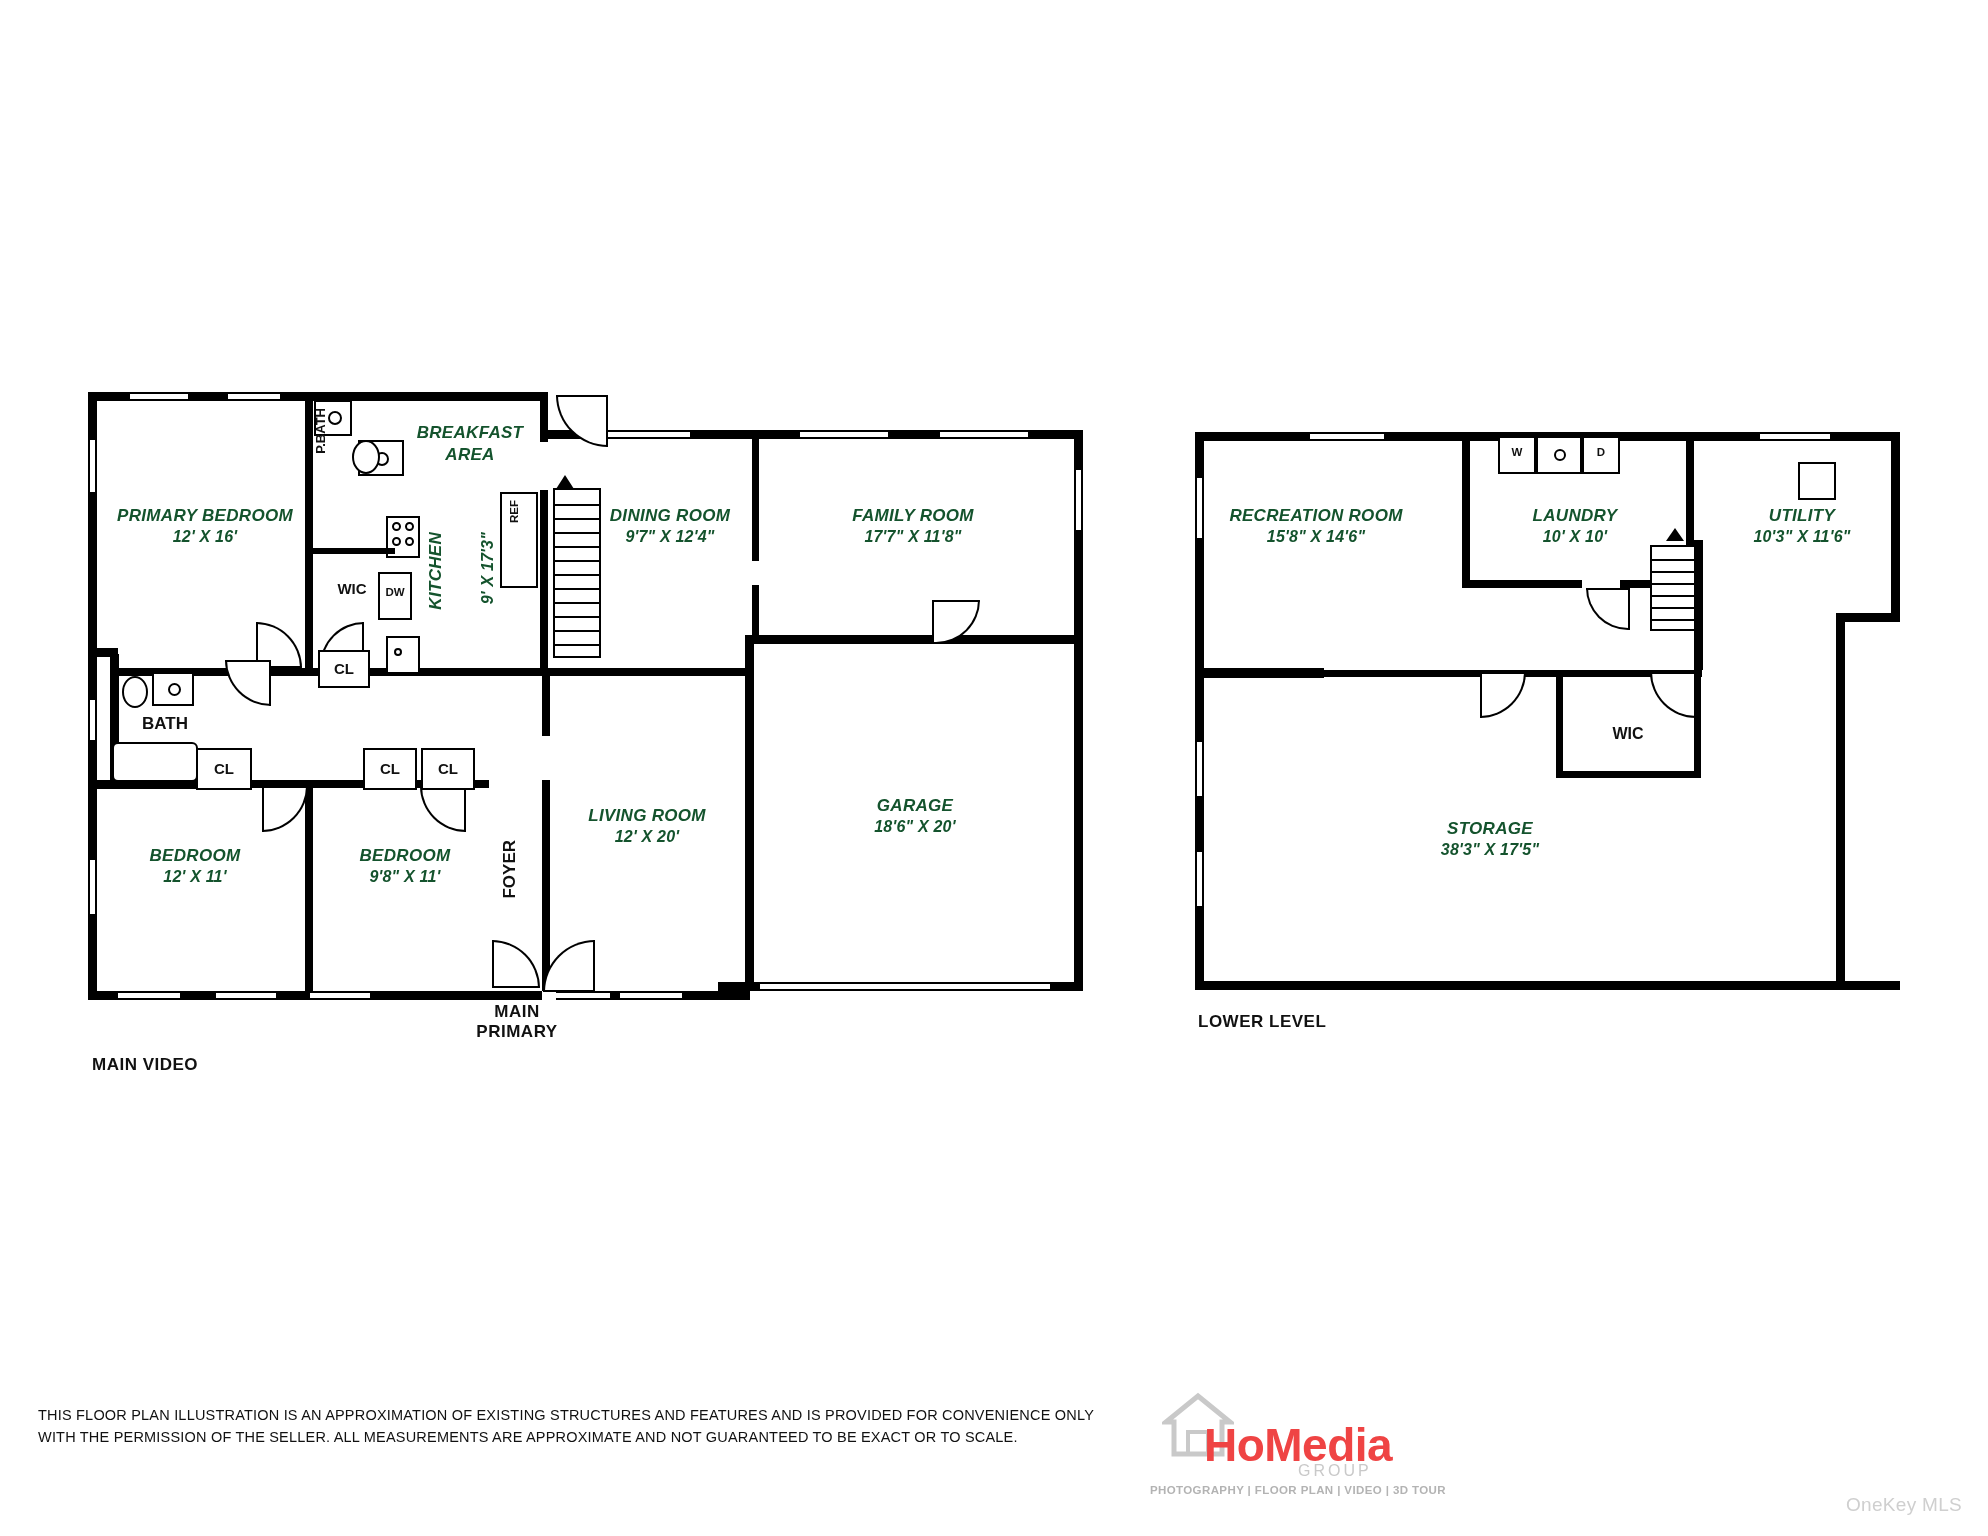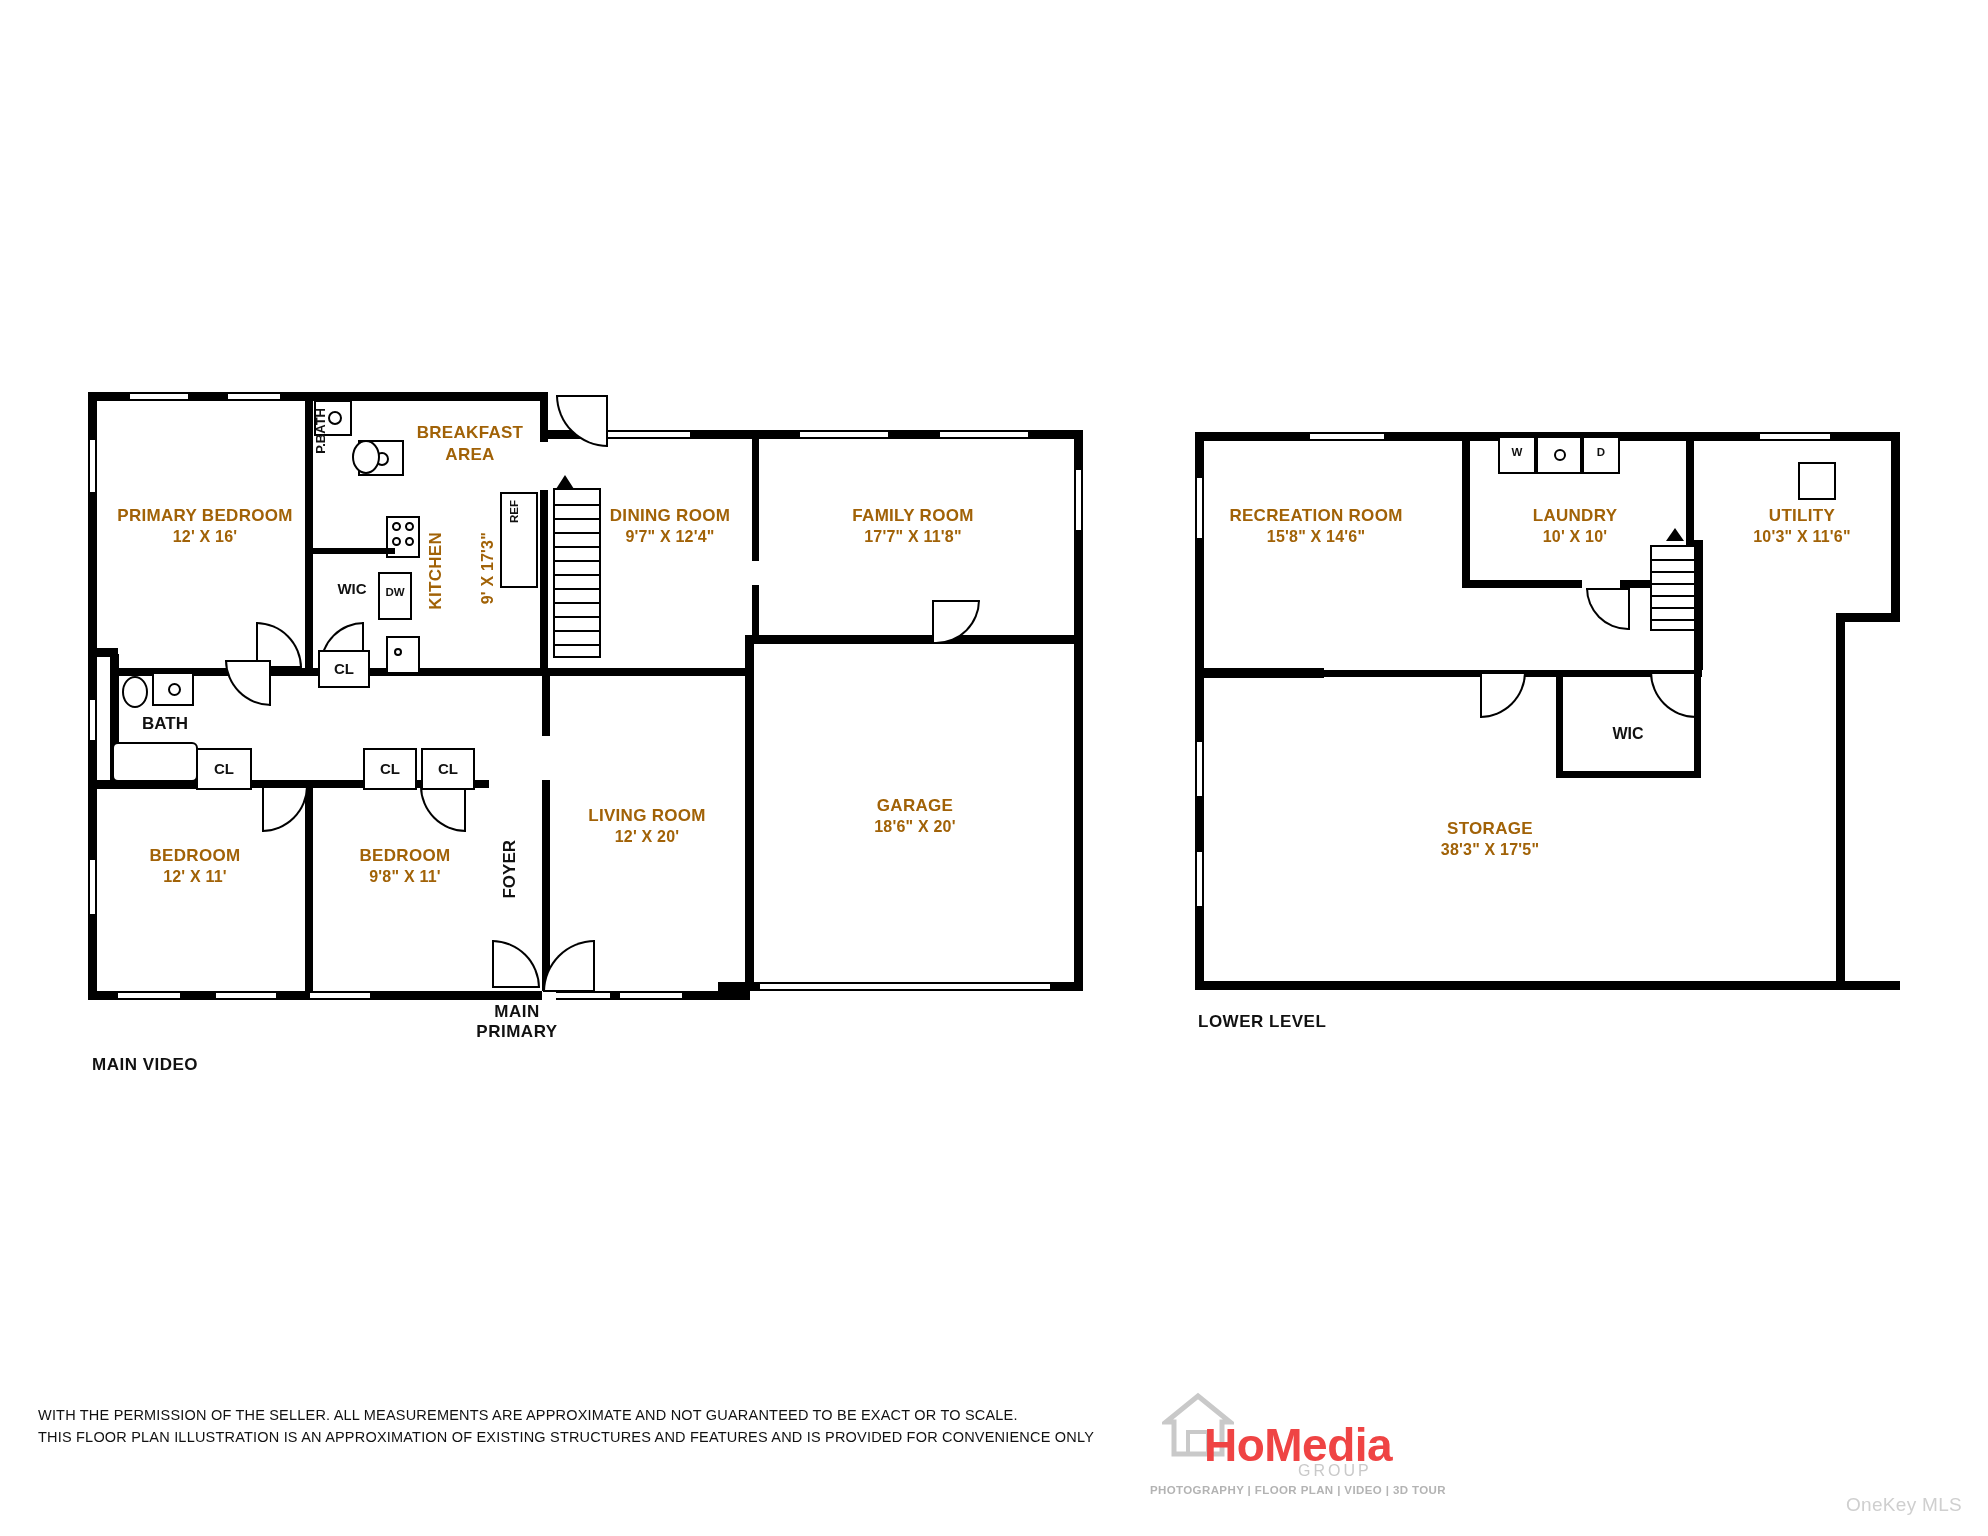--- a/index.html
+++ b/index.html
@@ -30,24 +30,25 @@
   }
 
   
   .wall {
     position: absolute;
     background: #000000;
   }
   .room-label {
     position: absolute;
     text-align: center;
-    color: #a16207;
+    color: #14532d;
     font-weight: bold;
     line-height: 1.28;
     white-space: nowrap;
+    font-style: italic;
   }
   .rl-name { font-size: 17px; letter-spacing: 0.3px; }
   .rl-dims { font-size: 16px; letter-spacing: 0.2px; }
   .small-label {
     position: absolute;
     text-align: center;
     font-size: 13px;
     font-weight: bold;
     color: #111111;
     white-space: nowrap;
@@ -469,22 +470,22 @@
       <div class="rl-name">STORAGE</div>
       <div class="rl-dims">38'3" X 17'5"</div>
     </div>
 
     <div class="small-label" style="left:1568px; top:725px; width:120px; font-size:16px;">WIC</div>
 
     <div class="level-label" style="left:1198px; top:1012px;">LOWER LEVEL</div>
   </div>
 
   <div id="footer">
+    <div>THIS FLOOR PLAN ILLUSTRATION IS AN APPROXIMATION OF EXISTING STRUCTURES AND FEATURES AND IS PROVIDED FOR CONVENIENCE ONLY</div>
     <div>WITH THE PERMISSION OF THE SELLER. ALL MEASUREMENTS ARE APPROXIMATE AND NOT GUARANTEED TO BE EXACT OR TO SCALE.</div>
-    <div>THIS FLOOR PLAN ILLUSTRATION IS AN APPROXIMATION OF EXISTING STRUCTURES AND FEATURES AND IS PROVIDED FOR CONVENIENCE ONLY</div>
   </div>
 
   <div id="logo">
     <svg class="house" viewBox="0 0 72 66">
       <path d="M36 4 L68 30 L60 30 L60 62 L12 62 L12 30 L4 30 Z" fill="none" stroke="#c9c9c9" stroke-width="5"></path>
       <rect x="26" y="40" width="20" height="22" fill="none" stroke="#c9c9c9" stroke-width="4"></rect>
     </svg>
     <div class="logo-text">HoMedia</div>
     <div class="logo-group">GROUP</div>
     <div class="logo-tag">PHOTOGRAPHY | FLOOR PLAN | VIDEO | 3D TOUR</div>

